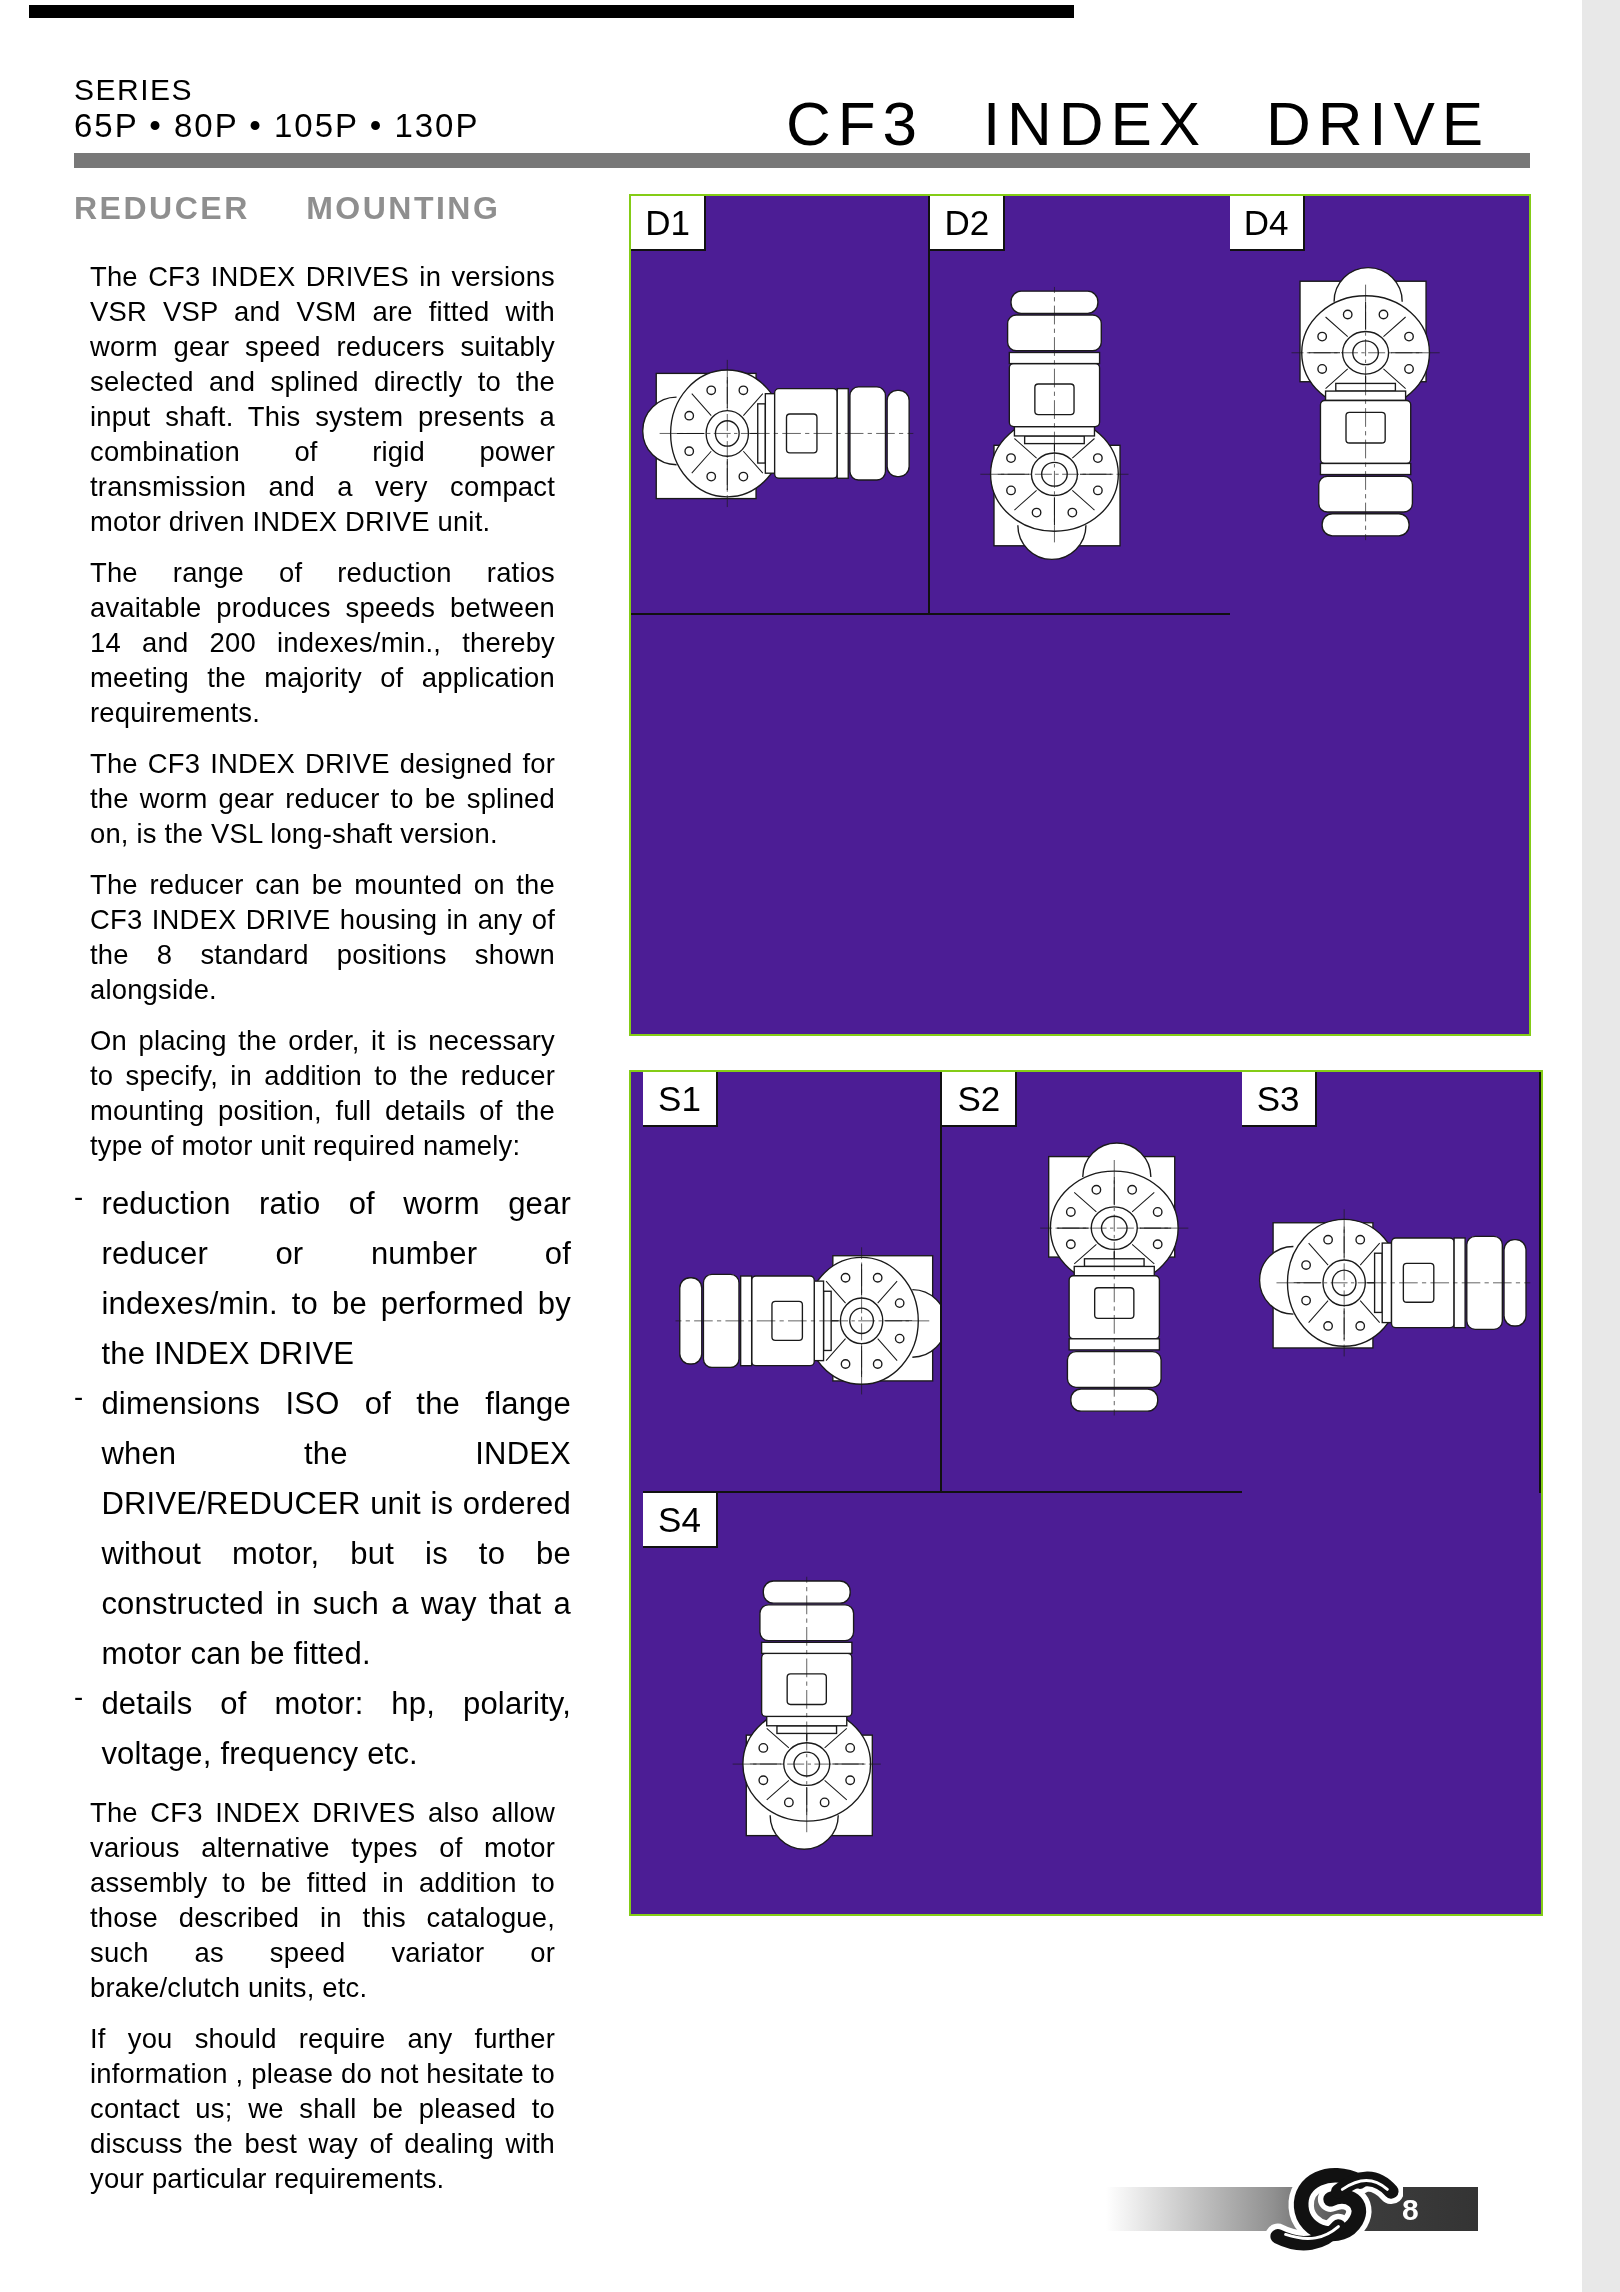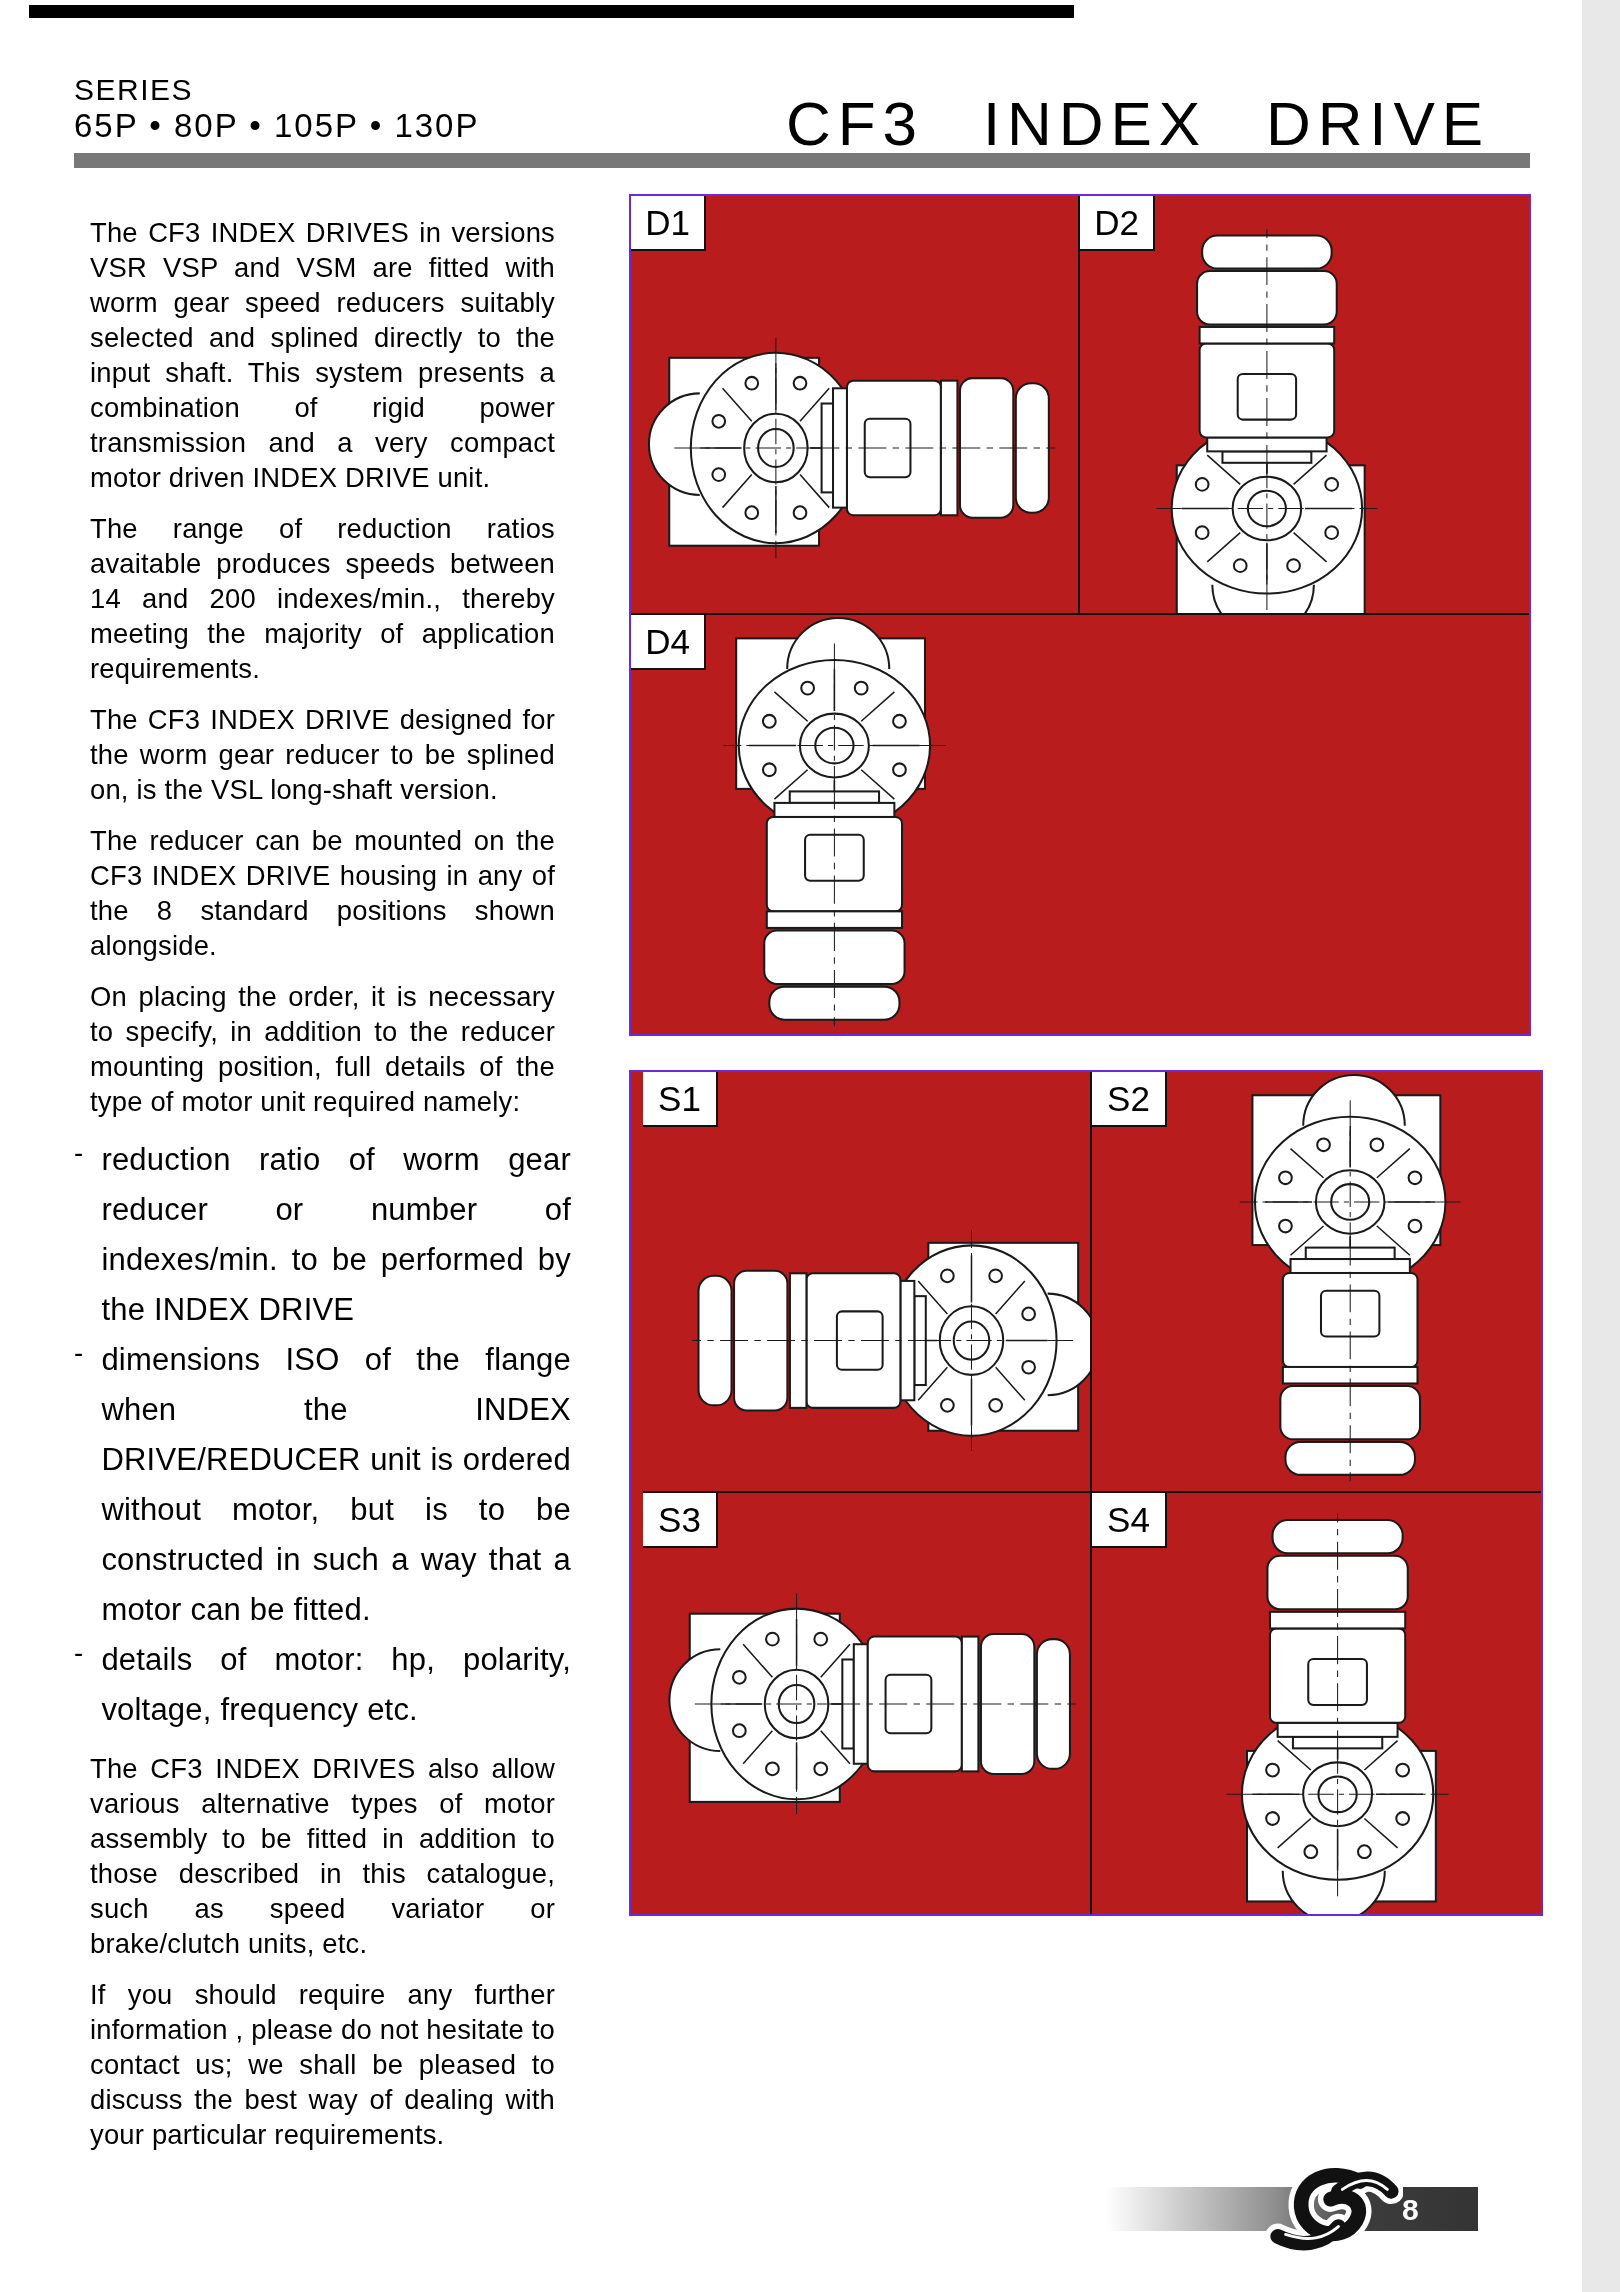--- a/index.html
+++ b/index.html
@@ -19,22 +19,22 @@
   .art-heading{font-size:32px;font-weight:bold;color:#8f8f8f;letter-spacing:2.5px;line-height:44px;}
   .art-heading .hl1{word-spacing:45px;}
   .art-heading{margin-bottom:29px;}
   .article p{margin:16px;text-align:justify;font-size:27.4px;line-height:35px;letter-spacing:0.2px;}
   .gap-top{margin-top:35px;}
   .bullet{display:flex;}
   .bullet .dash{width:27.4px;flex:0 0 27.4px;font-size:27.4px;line-height:35px;}
   .bullet .btxt{flex:1;text-align:justify;font-size:31px;line-height:50px;letter-spacing:0.2px;}
 
   
-  .box{position:absolute;left:629px;width:898px;border:2px solid #6d28d9;background:#b91c1c;
-       display:grid;grid-template-columns:1fr 1fr;grid-template-rows:1fr 1fr;}
+  .box{position:absolute;left:629px;width:898px;border:2px solid #84cc16;background:#4c1d95;
+       display:grid;grid-template-columns:1fr 1fr 1fr;grid-template-rows:1fr 1fr;}
   .box-top{top:194px;height:838px;}
   .box-bottom{top:1070px;height:842px;padding-left:12px;}
   .cell{position:relative;}
   .cell.br{border-right:2px solid #111;}
   .cell.bb{border-bottom:2px solid #111;}
   .plabel{position:absolute;top:0;left:0;width:73px;height:53px;background:#fff;z-index:2;
           border-right:2px solid #111;border-bottom:2px solid #111;
           display:flex;align-items:center;justify-content:center;font-size:35px;}
   .draw{position:absolute;inset:0;width:100%;height:100%;}
 
@@ -81,20 +81,21 @@
 
   <div class="topbar"></div>
 
   <div class="series-label">SERIES</div>
   <div class="series-models">65P • 80P • 105P • 130P</div>
   <div class="main-title">CF3 INDEX DRIVE</div>
   <div class="header-rule"></div>
 
   <div class="article">
     <div class="art-heading">
+      <div class="hl1">REDUCER MOUNTING</div>
     </div>
     <p>The CF3 INDEX DRIVES in versions VSR VSP and VSM are fitted with worm gear speed reducers suitably selected and splined directly to the input shaft. This system presents a combination of rigid power transmission and a very compact motor driven INDEX DRIVE unit.</p>
     <p>The range of reduction ratios avaitable produces speeds between 14 and 200 indexes/min., thereby meeting the majority of application requirements.</p>
     <p>The CF3 INDEX DRIVE designed for the worm gear reducer to be splined on, is the VSL long-shaft version.</p>
     <p>The reducer can be mounted on the CF3 INDEX DRIVE housing in any of the 8 standard positions shown alongside.</p>
     <p class="gap-top">On placing the order, it is necessary to specify, in addition to the reducer mounting position, full details of the type of motor unit required namely:</p>
     <div class="bullet">
       <span class="dash">-</span>
       <span class="btxt">reduction ratio of worm gear reducer or number of indexes/min. to be performed by the INDEX DRIVE</span>
     </div>

